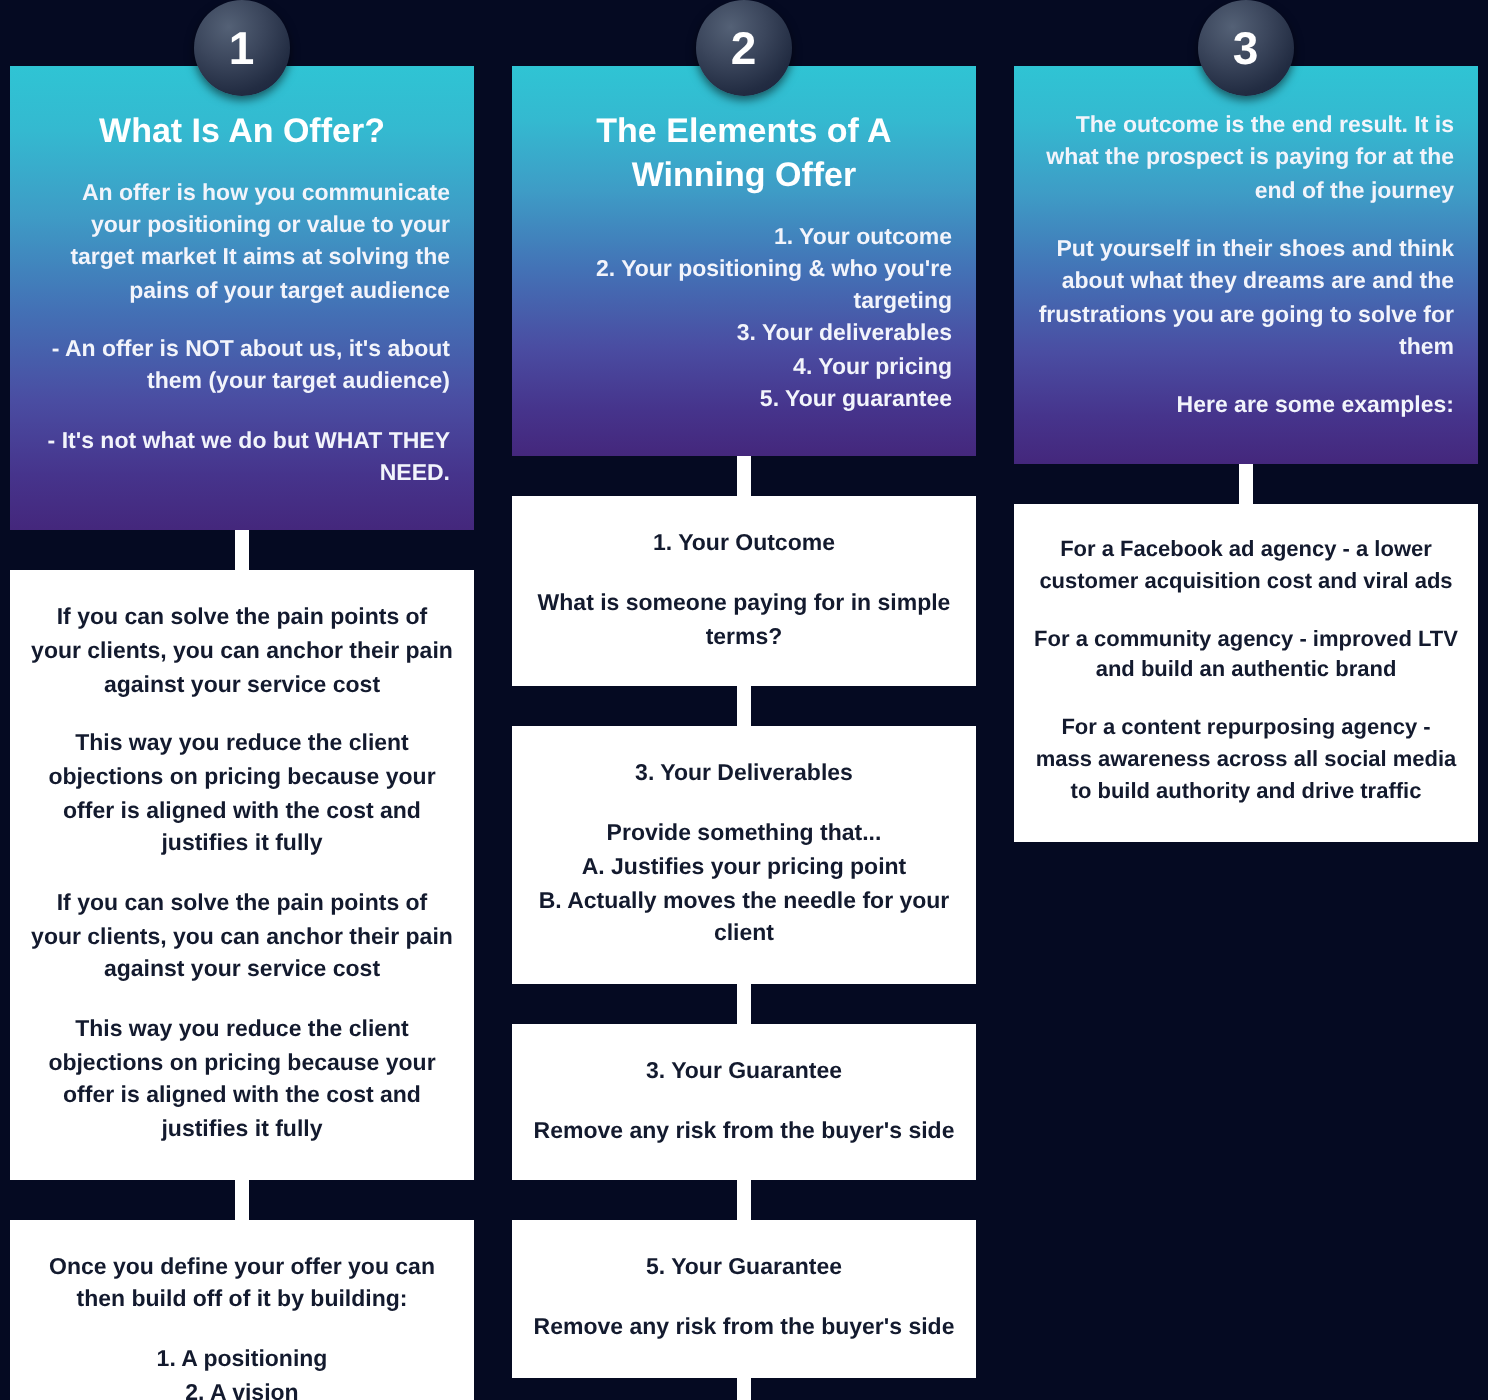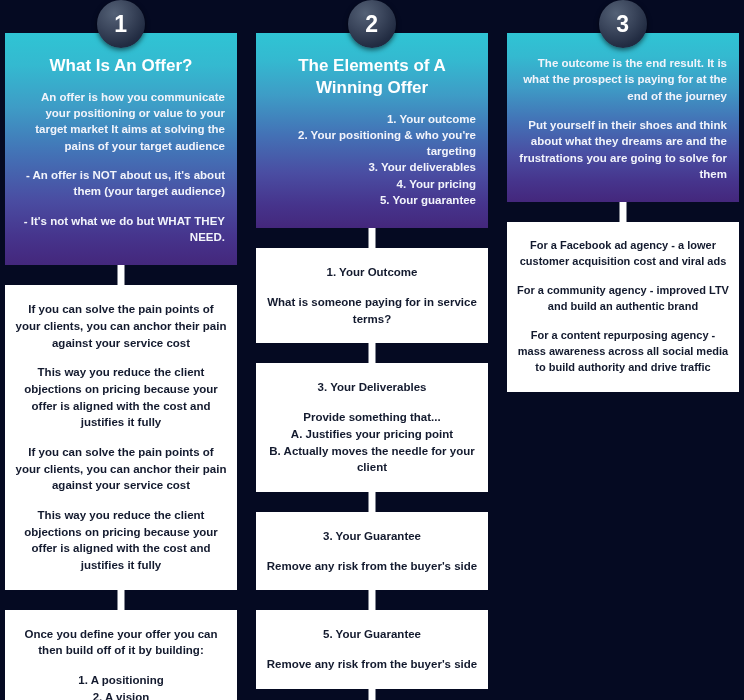--- a/index.html
+++ b/index.html
@@ -165,21 +165,21 @@
         <span class="badge-num">2</span>
       </div>
     </div>
     <div class="header-panel">
       <div class="header-title">The Elements of A Winning Offer</div>
       <div class="header-para">1. Your outcome<br>2. Your positioning &amp; who you're targeting<br>3. Your deliverables<br>4. Your pricing<br>5. Your guarantee</div>
     </div>
     <div class="connector"></div>
     <div class="card">
       <div class="card-line heading">1. Your Outcome</div>
-      <div class="card-line">What is someone paying for in service terms?</div>
+      <div class="card-line">What is someone paying for in simple terms?</div>
     </div>
     <div class="connector"></div>
     <div class="card">
       <div class="card-line heading">3. Your Deliverables</div>
       <div class="card-line">Provide something that...<br>A. Justifies your pricing point<br>B. Actually moves the needle for your client</div>
     </div>
     <div class="connector"></div>
     <div class="card">
       <div class="card-line heading">3. Your Guarantee</div>
       <div class="card-line">Remove any risk from the buyer's side</div>
@@ -195,20 +195,21 @@
 
   <div class="column" id="col-3">
     <div class="badge-wrap">
       <div class="badge">
         <span class="badge-num">3</span>
       </div>
     </div>
     <div class="header-panel">
       <div class="header-para">The outcome is the end result. It is what the prospect is paying for at the end of the journey</div>
       <div class="header-para">Put yourself in their shoes and think about what they dreams are and the frustrations you are going to solve for them</div>
+      <div class="header-para">Here are some examples:</div>
     </div>
     <div class="connector"></div>
     <div class="card">
       <div class="card-line">For a Facebook ad agency - a lower customer acquisition cost and viral ads</div>
       <div class="card-line">For a community agency - improved LTV and build an authentic brand</div>
       <div class="card-line">For a content repurposing agency - mass awareness across all social media to build authority and drive traffic</div>
     </div>
   </div>
 
 </div>

